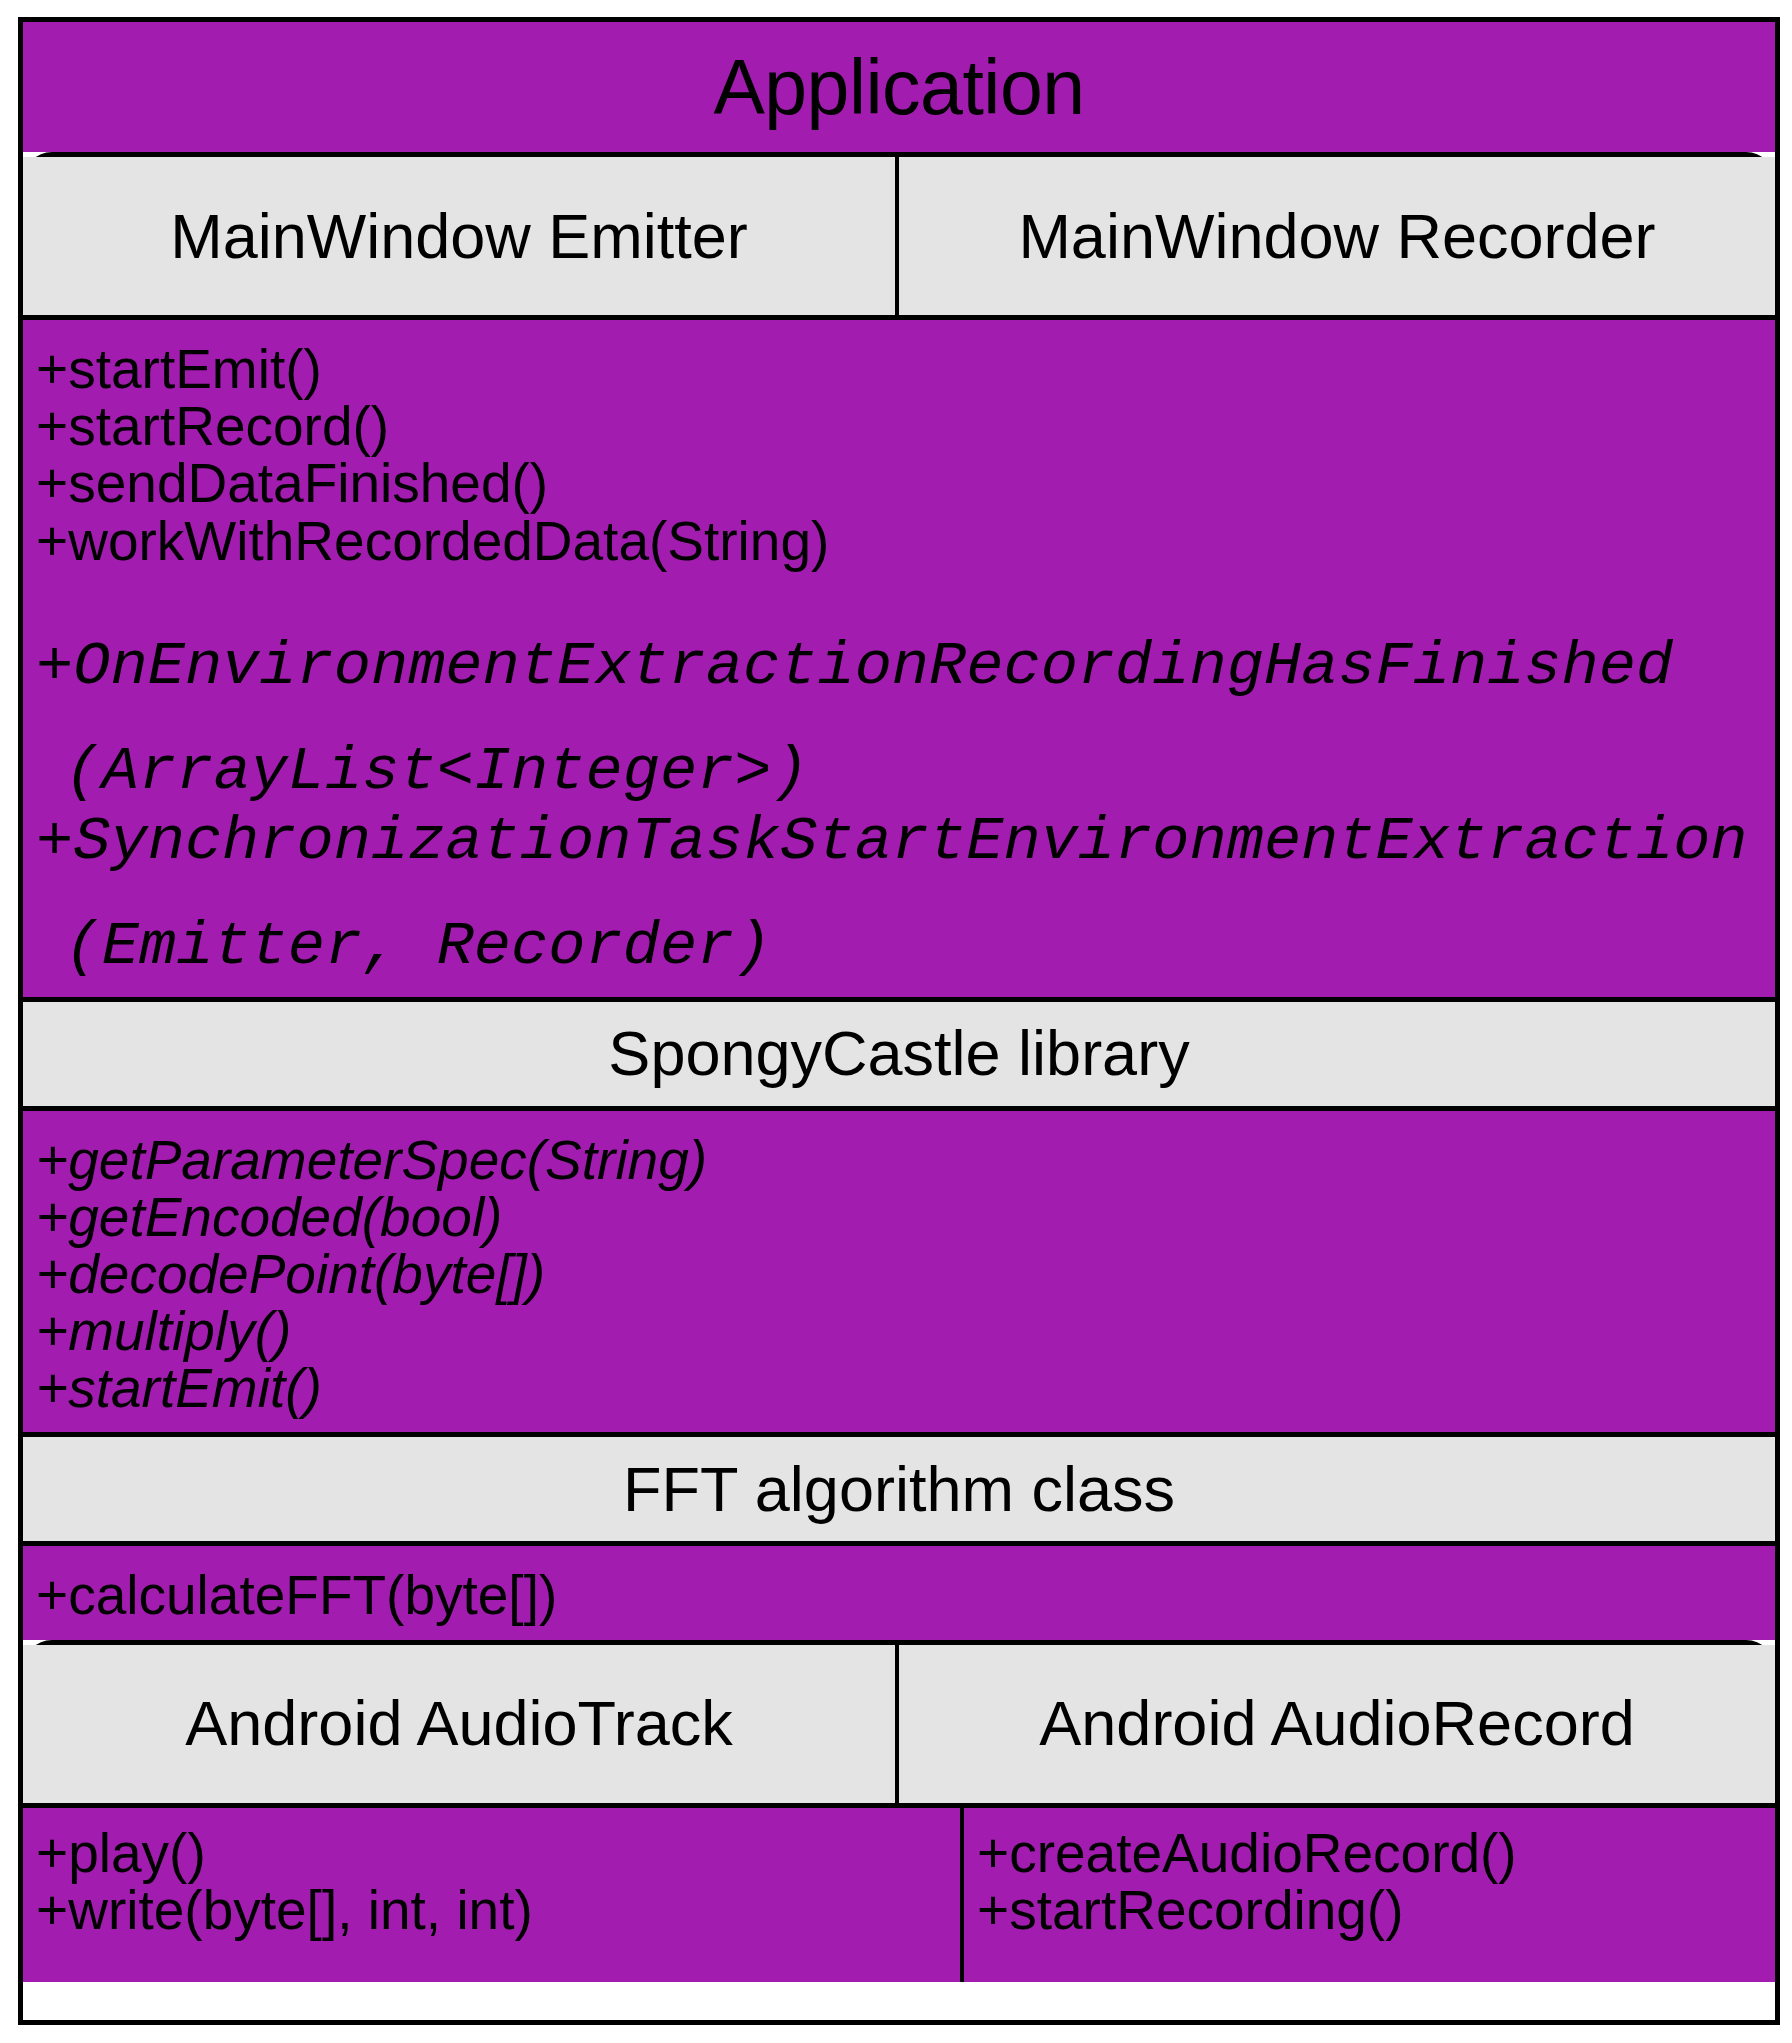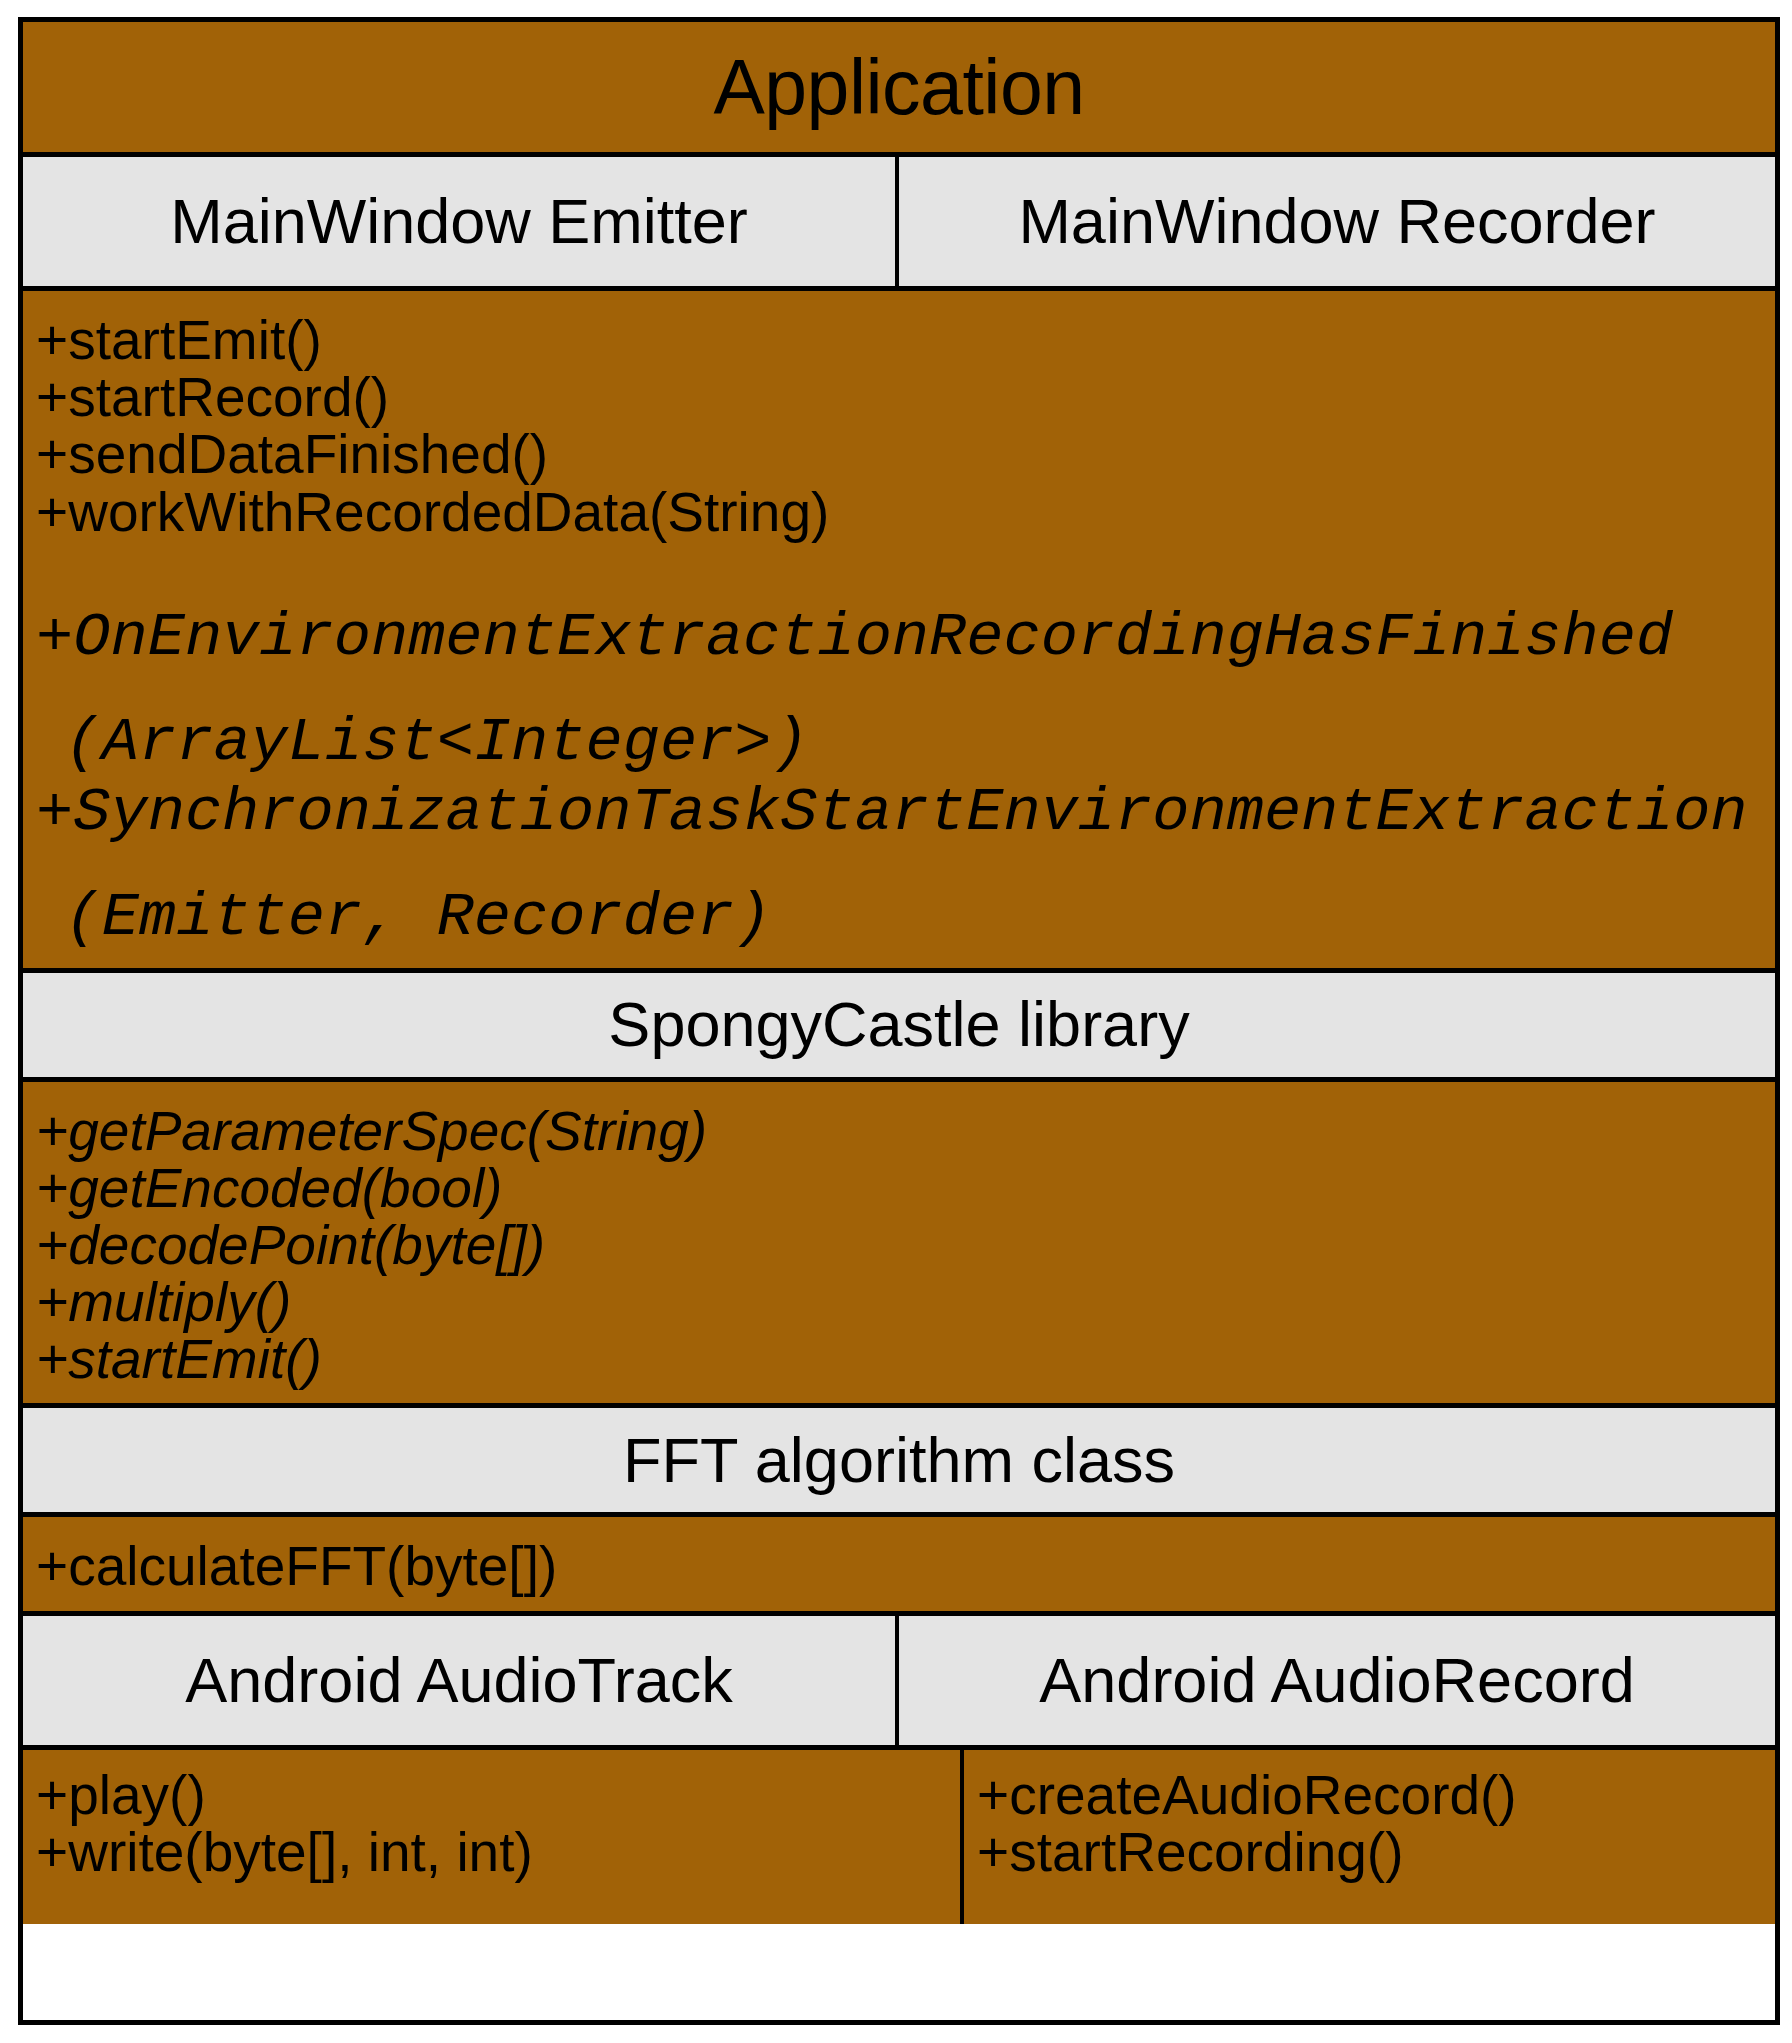--- a/index.html
+++ b/index.html
@@ -32,21 +32,21 @@
     box-sizing: border-box;
     border: 5.6px solid #000000;
     background: #ffffff;
   }
 
   
   .band {
     position: relative;
     box-sizing: border-box;
     width: 100%;
-    background: #a16207;
+    background: #a21caf;
   }
   .band.header {
     background: #e4e4e4;
   }
   .band.sep-top {
     border-top: 5.6px solid #000000;
   }
 
   
   .title-band {
@@ -59,21 +59,22 @@
     font-size: 77px;
     line-height: 1;
     color: #000000;
     font-weight: 400;
     letter-spacing: -0.5px;
   }
 
   
   .split-header {
     display: flex;
-    height: 134px;
+    height: 163px;
+    border-radius: 29px;
   }
   .split-header > .cell {
     box-sizing: border-box;
     display: flex;
     align-items: center;
     justify-content: center;
     background: #e4e4e4;
   }
   .split-header > .cell.left {
     width: 876px;

